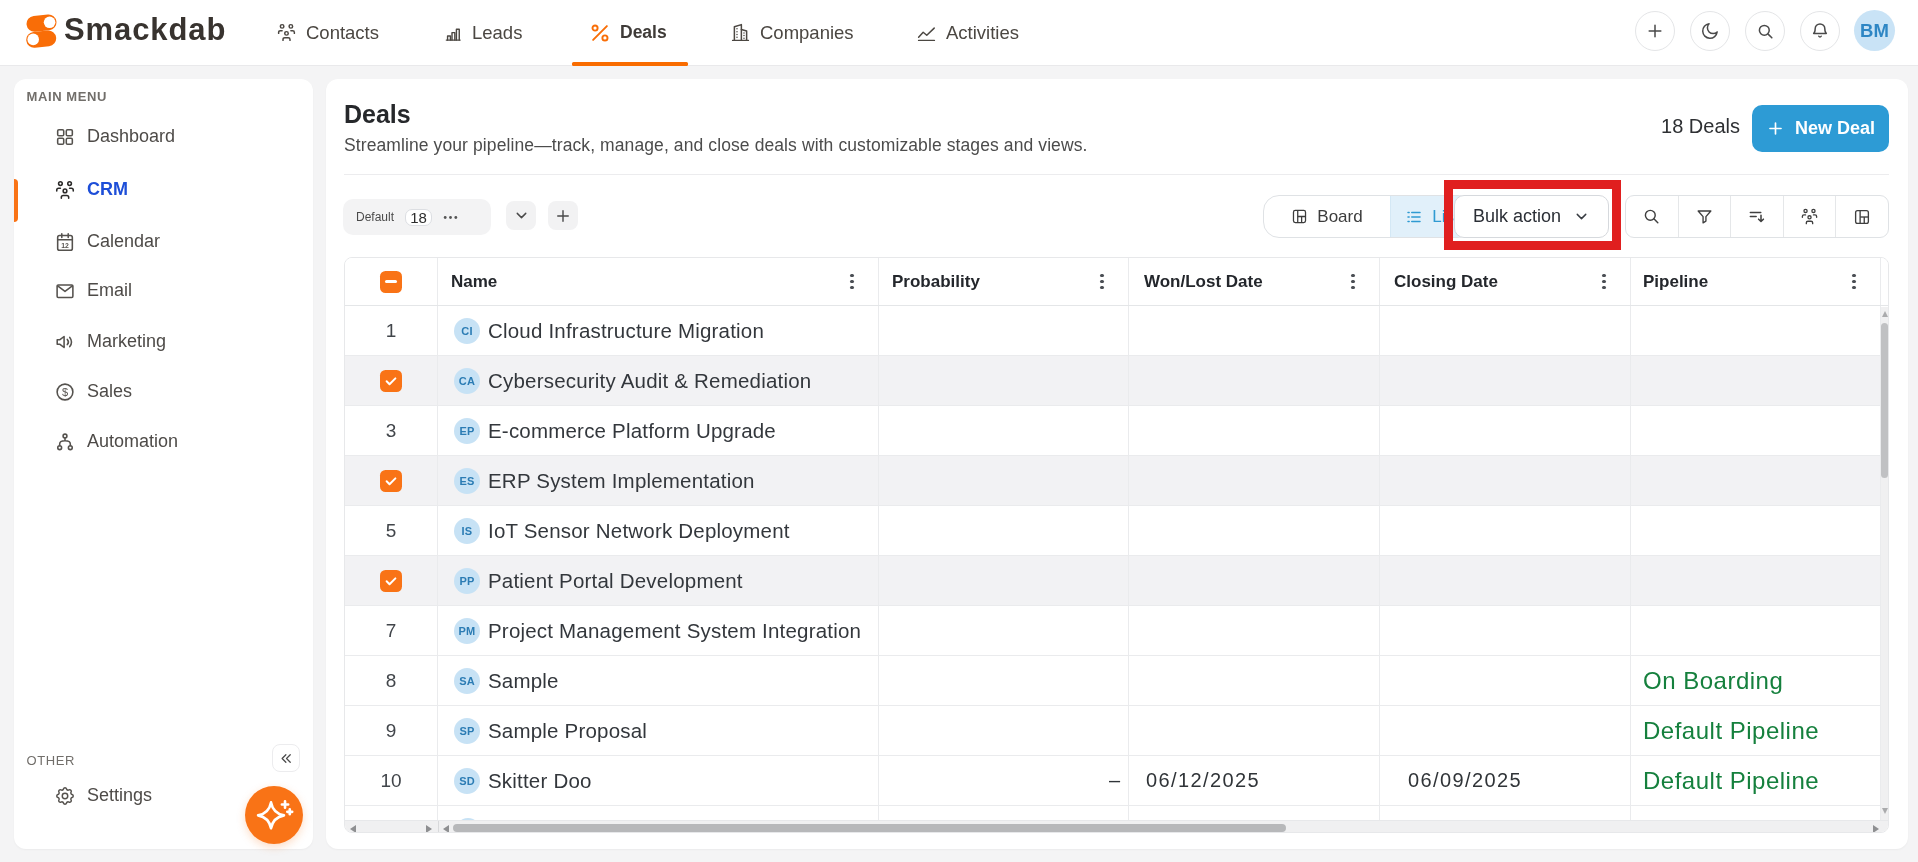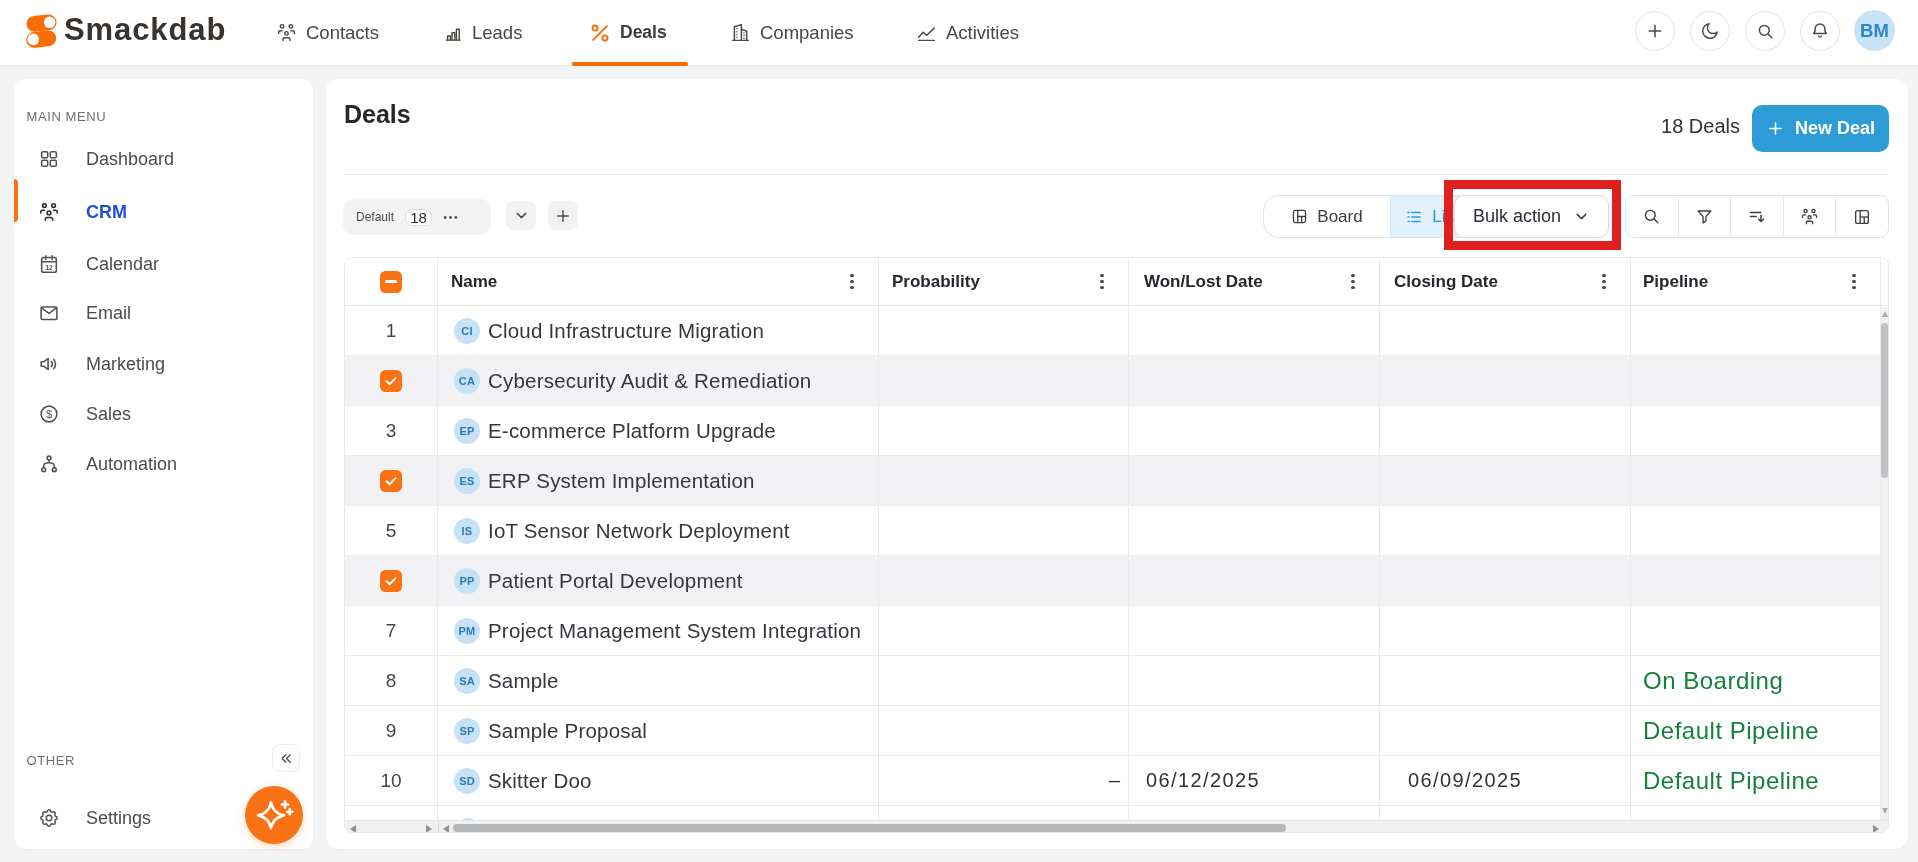--- a/index.html
+++ b/index.html
@@ -14,21 +14,21 @@
 .nitem { position:absolute; top:0; height:65px; display:flex; align-items:center; gap:9px; font-size:18.5px; color:#4b4742; font-weight:normal; }
 .nitem svg { color:#4b4742; }
 .nitem.act { color:#3f3b38; font-weight:bold; font-size:17.5px; }
 .underln { position:absolute; left:572px; top:62px; width:116px; height:3.5px; background:#f96c00; border-radius:1.5px; }
 .circ { position:absolute; top:11px; width:40px; height:40px; border-radius:50%; border:1px solid #e4e5e7; background:#fff; display:flex; align-items:center; justify-content:center; color:#4a4a4a; }
 .avatar { position:absolute; left:1854px; top:10px; width:41px; height:41px; border-radius:50%; background:#c9e3f6; color:#2e86c4; font-size:18.5px; font-weight:bold; display:flex; align-items:center; justify-content:center; }
 
 
 .side { position:absolute; left:14px; top:79px; width:299px; height:770px; background:#fff; border-radius:12px; box-shadow:0 1px 2px rgba(0,0,0,.04); }
 .slabel { position:absolute; left:12.5px; font-size:13px; color:#716e6a; letter-spacing:0.6px; }
-.sitem { position:absolute; left:24px; height:44px; display:flex; align-items:flex-end; gap:26px; font-size:18px; color:#4e4b48; }
+.sitem { position:absolute; left:40px; height:44px; display:flex; align-items:flex-start; gap:11px; font-size:18px; color:#4e4b48; }
 .sitem svg { color:#55524e; }
 .sitem.act { font-weight:bold; color:#1d4ed8; }
 .abar { position:absolute; left:0; top:100px; width:4px; height:43px; background:#f97316; border-radius:0 4px 4px 0; }
 .collapse { position:absolute; left:258px; top:665px; width:28px; height:28px; border:1px solid #ececee; border-radius:8px; display:flex; align-items:center; justify-content:center; color:#4a4a4a; }
 .fab { position:absolute; left:231px; top:707px; width:58px; height:58px; border-radius:50%; background:#f97316; display:flex; align-items:center; justify-content:center; box-shadow:0 3px 8px rgba(249,115,22,.25); }
 
 
 .main { position:absolute; left:326px; top:79px; width:1582px; height:770px; background:#fff; border-radius:12px; box-shadow:0 1px 2px rgba(0,0,0,.04); }
 .h1 { position:absolute; left:18px; top:21px; font-size:25px; font-weight:bold; color:#26282b; }
 .sub { position:absolute; left:18px; top:56px; font-size:17.5px; color:#4c4c4c; letter-spacing:0.1px; }
@@ -169,21 +169,21 @@
   <div class="circ" style="left:1800px;">
     <svg width="20" height="20" viewBox="0 0 24 24" fill="none" stroke="currentColor" stroke-width="1.8" stroke-linecap="round" stroke-linejoin="round">
         <path d="M6.2 9.3a5.8 5.8 0 1 1 11.6 0c0 4.4 1.8 5.6 1.8 5.6H4.4s1.8-1.2 1.8-5.6"></path>
         <path d="M10.6 18.3a1.6 1.6 0 0 0 2.8 0"></path>
       </svg>
   </div>
   <div class="avatar">BM</div>
 </div>
 
 <div class="side">
-  <div class="slabel" style="top:30px;">MAIN MENU</div>
+  <div class="slabel" style="top:10px;font-weight:bold;">MAIN MENU</div>
   <div class="abar"></div>
   <div class="sitem" style="top:46.5px;">
     <svg width="22" height="22" viewBox="0 0 24 24" fill="none" stroke="currentColor" stroke-width="1.7">
         <rect x="4" y="4" width="6.6" height="6.6" rx="1.4"></rect>
         <rect x="13.4" y="4" width="6.6" height="6.6" rx="1.4"></rect>
         <rect x="4" y="13.4" width="6.6" height="6.6" rx="1.4"></rect>
         <rect x="13.4" y="13.4" width="6.6" height="6.6" rx="1.4"></rect>
       </svg>
     <span>Dashboard</span>
   </div>
@@ -255,20 +255,21 @@
     <svg width="42" height="42" viewBox="0 0 24 24" fill="none" stroke="#fff" stroke-width="1.5" stroke-linecap="round" stroke-linejoin="round">
         <path d="M10.3 4.8 Q11.5 11 17.7 12.2 Q11.5 13.4 10.3 19.6 Q9.1 13.4 2.9 12.2 Q9.1 11 10.3 4.8 Z"></path>
         <path d="M18.3 4.2v3.6M16.5 6h3.6"></path>
         <path d="M21 8.8v2.8M19.6 10.2h2.8"></path>
       </svg>
   </div>
 </div>
 
 <div class="main">
   <div class="h1">Deals</div>
+  <div class="sub">Streamline your pipeline—track, manage, and close deals with customizable stages and views.</div>
   <div class="ndeals">18 Deals</div>
   <div class="newdeal">
     <svg width="19" height="19" viewBox="0 0 24 24" fill="none" stroke="#fff" stroke-width="2.1" stroke-linecap="round">
         <path d="M12 5v14M5 12h14"></path>
       </svg>
     <span>New Deal</span>
   </div>
 
   <div style="position:absolute;left:18px;top:95px;width:1545px;height:1px;background:#ececee;"></div>
   <div class="pill">

